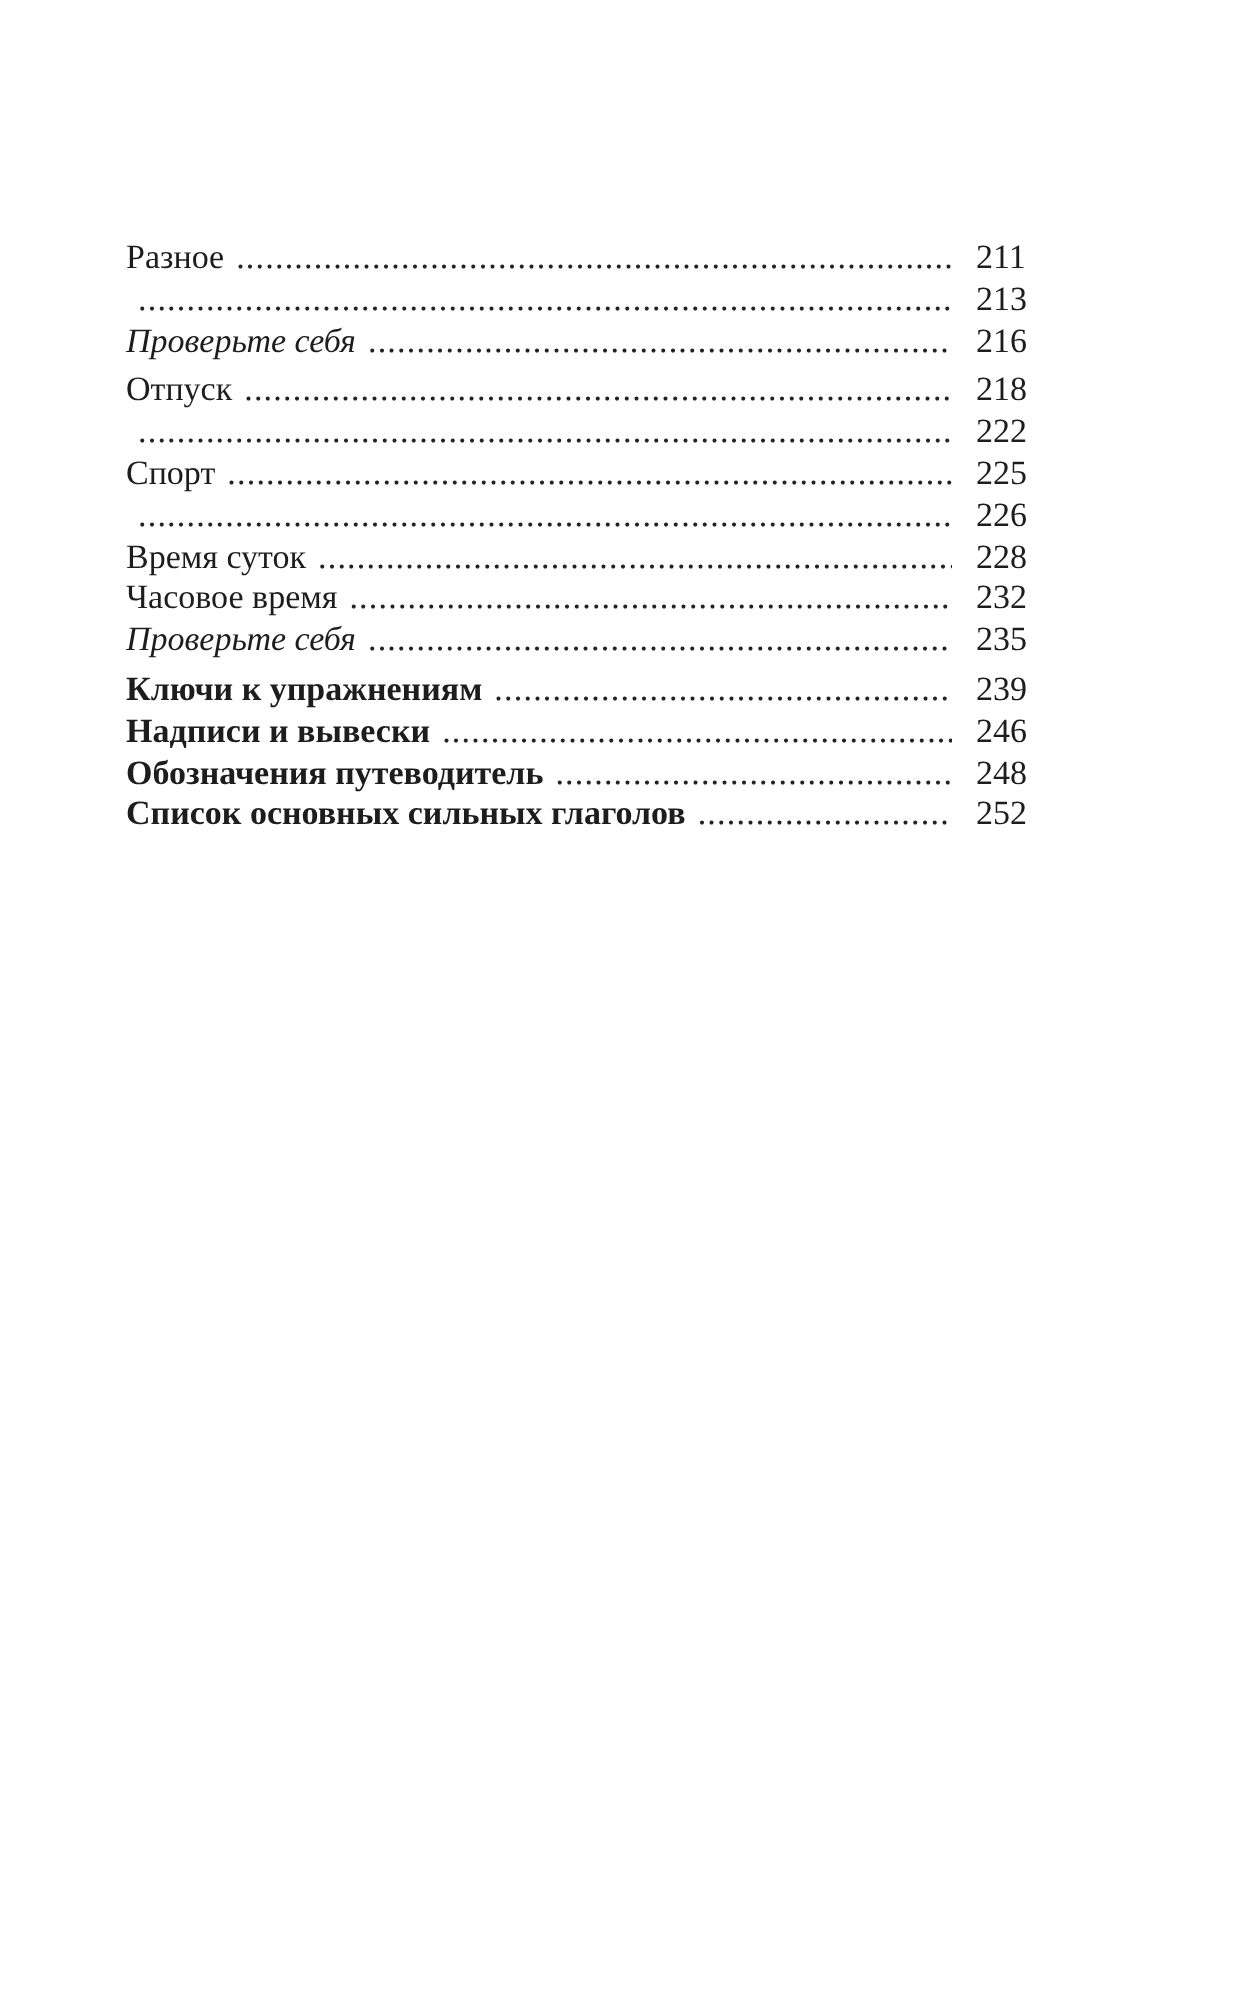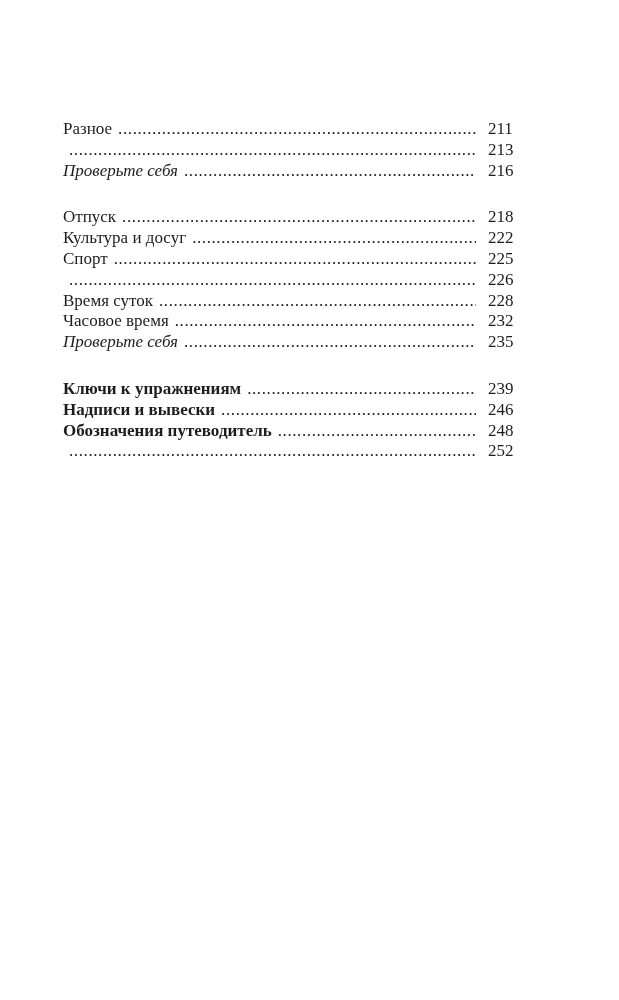--- a/index.html
+++ b/index.html
@@ -22,21 +22,21 @@
   }
   .toc {
     position: absolute;
     top: 119px;
     left: 63px;
     width: 455px;
     font-size: 17px;
     line-height: 20.8px;
   }
   .toc-group + .toc-group {
-    margin-top: 26px;
+    margin-top: 4px;
   }
   .toc-row {
     display: flex;
     align-items: baseline;
   }
   .toc-title {
     white-space: nowrap;
     flex: 0 0 auto;
   }
   .toc-row.italic .toc-title {
@@ -81,21 +81,20 @@
     <span class="toc-page">216</span>
   </div>
       </div>
       <div class="toc-group">
         <div class="toc-row regular">
     <span class="toc-title">Отпуск</span>
     <span class="toc-leader">........................................................................................................................................................................................................</span>
     <span class="toc-page">218</span>
   </div>
         <div class="toc-row regular">
-    <span class="toc-title">Культура и досуг</span>
     <span class="toc-leader">........................................................................................................................................................................................................</span>
     <span class="toc-page">222</span>
   </div>
         <div class="toc-row regular">
     <span class="toc-title">Спорт</span>
     <span class="toc-leader">........................................................................................................................................................................................................</span>
     <span class="toc-page">225</span>
   </div>
         <div class="toc-row regular">
     <span class="toc-leader">........................................................................................................................................................................................................</span>
@@ -127,18 +126,19 @@
     <span class="toc-title">Надписи и вывески</span>
     <span class="toc-leader">........................................................................................................................................................................................................</span>
     <span class="toc-page">246</span>
   </div>
         <div class="toc-row bold">
     <span class="toc-title">Обозначения путеводитель</span>
     <span class="toc-leader">........................................................................................................................................................................................................</span>
     <span class="toc-page">248</span>
   </div>
         <div class="toc-row bold">
+    <span class="toc-title">Список основных сильных глаголов</span>
     <span class="toc-leader">........................................................................................................................................................................................................</span>
     <span class="toc-page">252</span>
   </div>
       </div>
     </div>
 </div>
 
 </body></html>

